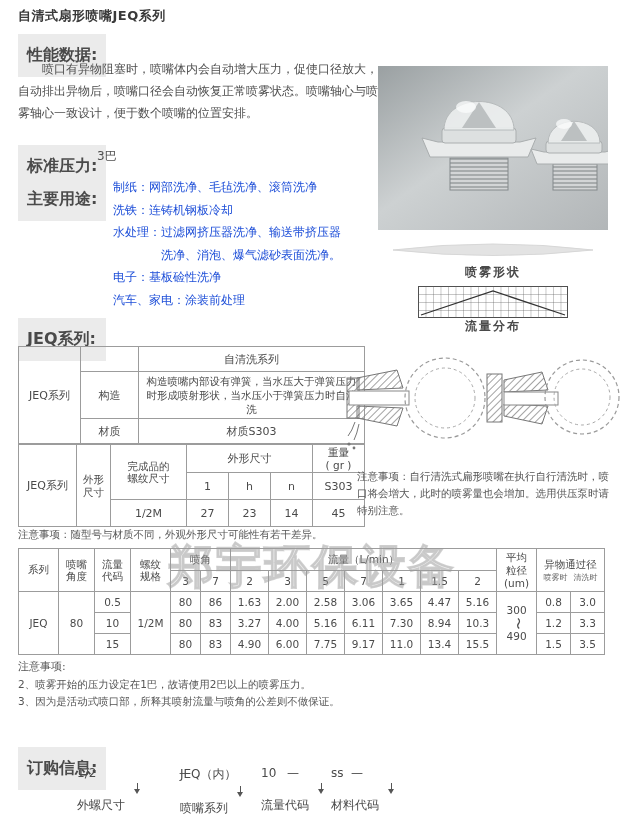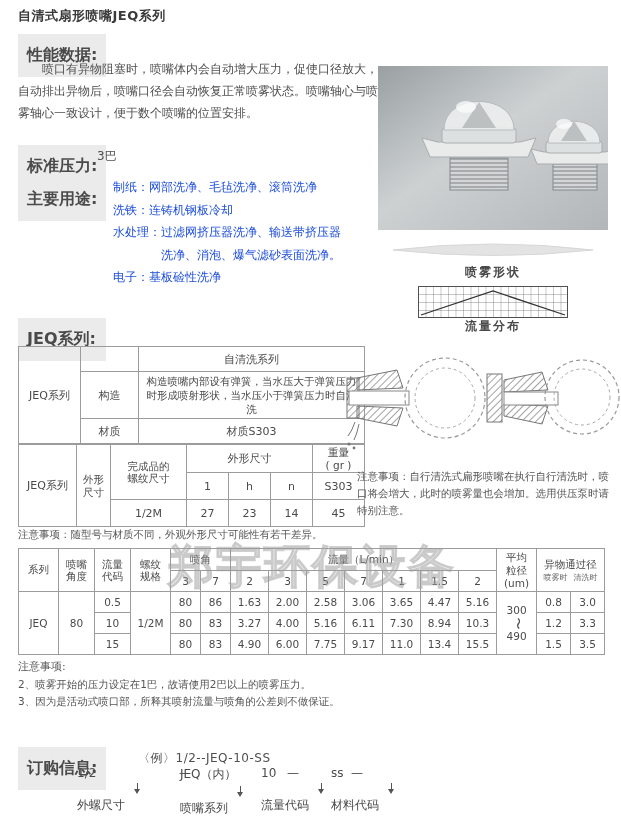--- a/index.html
+++ b/index.html
@@ -106,20 +106,21 @@
   <div class="abs seclabel" style="left:18px;top:145px;">标准压力:</div>
   <div class="abs val" style="left:97px;top:148px;">3巴</div>
 
   <div class="abs seclabel" style="left:18px;top:178px;">主要用途:</div>
   <div class="abs uses" style="left:113px;top:176px;width:280px;">
     <div>制纸：网部洗净、毛毡洗净、滚筒洗净</div>
     <div>洗铁：连铸机钢板冷却</div>
     <div>水处理：过滤网挤压器洗净、输送带挤压器</div>
     <div class="cont">洗净、消泡、爆气滤砂表面洗净。</div>
     <div>电子：基板硷性洗净</div>
+    <div>汽车、家电：涂装前处理</div>
   </div>
 
   <div class="abs seclabel" style="left:18px;top:318px;">JEQ系列:</div>
 
   <table class="abs t1" style="left:18px;top:346px;width:346px;">
     <colgroup>
         <col style="width:62px">
         <col style="width:58px">
         <col style="width:226px">
       </colgroup>
@@ -332,21 +333,20 @@
   </tbody>
     </table>
 
   <div class="abs notes2" style="left:18px;top:658px;width:480px;">
     <div class="nt">注意事项:</div>
     <div>2、喷雾开始的压力设定在1巴，故请使用2巴以上的喷雾压力。</div>
     <div>3、因为是活动式喷口部，所释其喷射流量与喷角的公差则不做保证。</div>
   </div>
 
   <div class="abs seclabel" style="left:18px;top:747px;">订购信息:</div>
-  <div class="abs val" style="left:138px;top:750px;letter-spacing:0.5px;">〈例〉1/2--JEQ-10-SS</div>
 
   <div>
     <div class="order-col" style="left:77px;top:766px;">
       <div class="pv">1/2</div>
       <div class="arrow-line"></div>
       <div class="arrow-tri"></div>
       <div>外螺尺寸</div>
     </div>
     <span class="dash" style="left:175px;top:766px;">—</span>
     <div class="order-col" style="left:180px;top:766px;">

